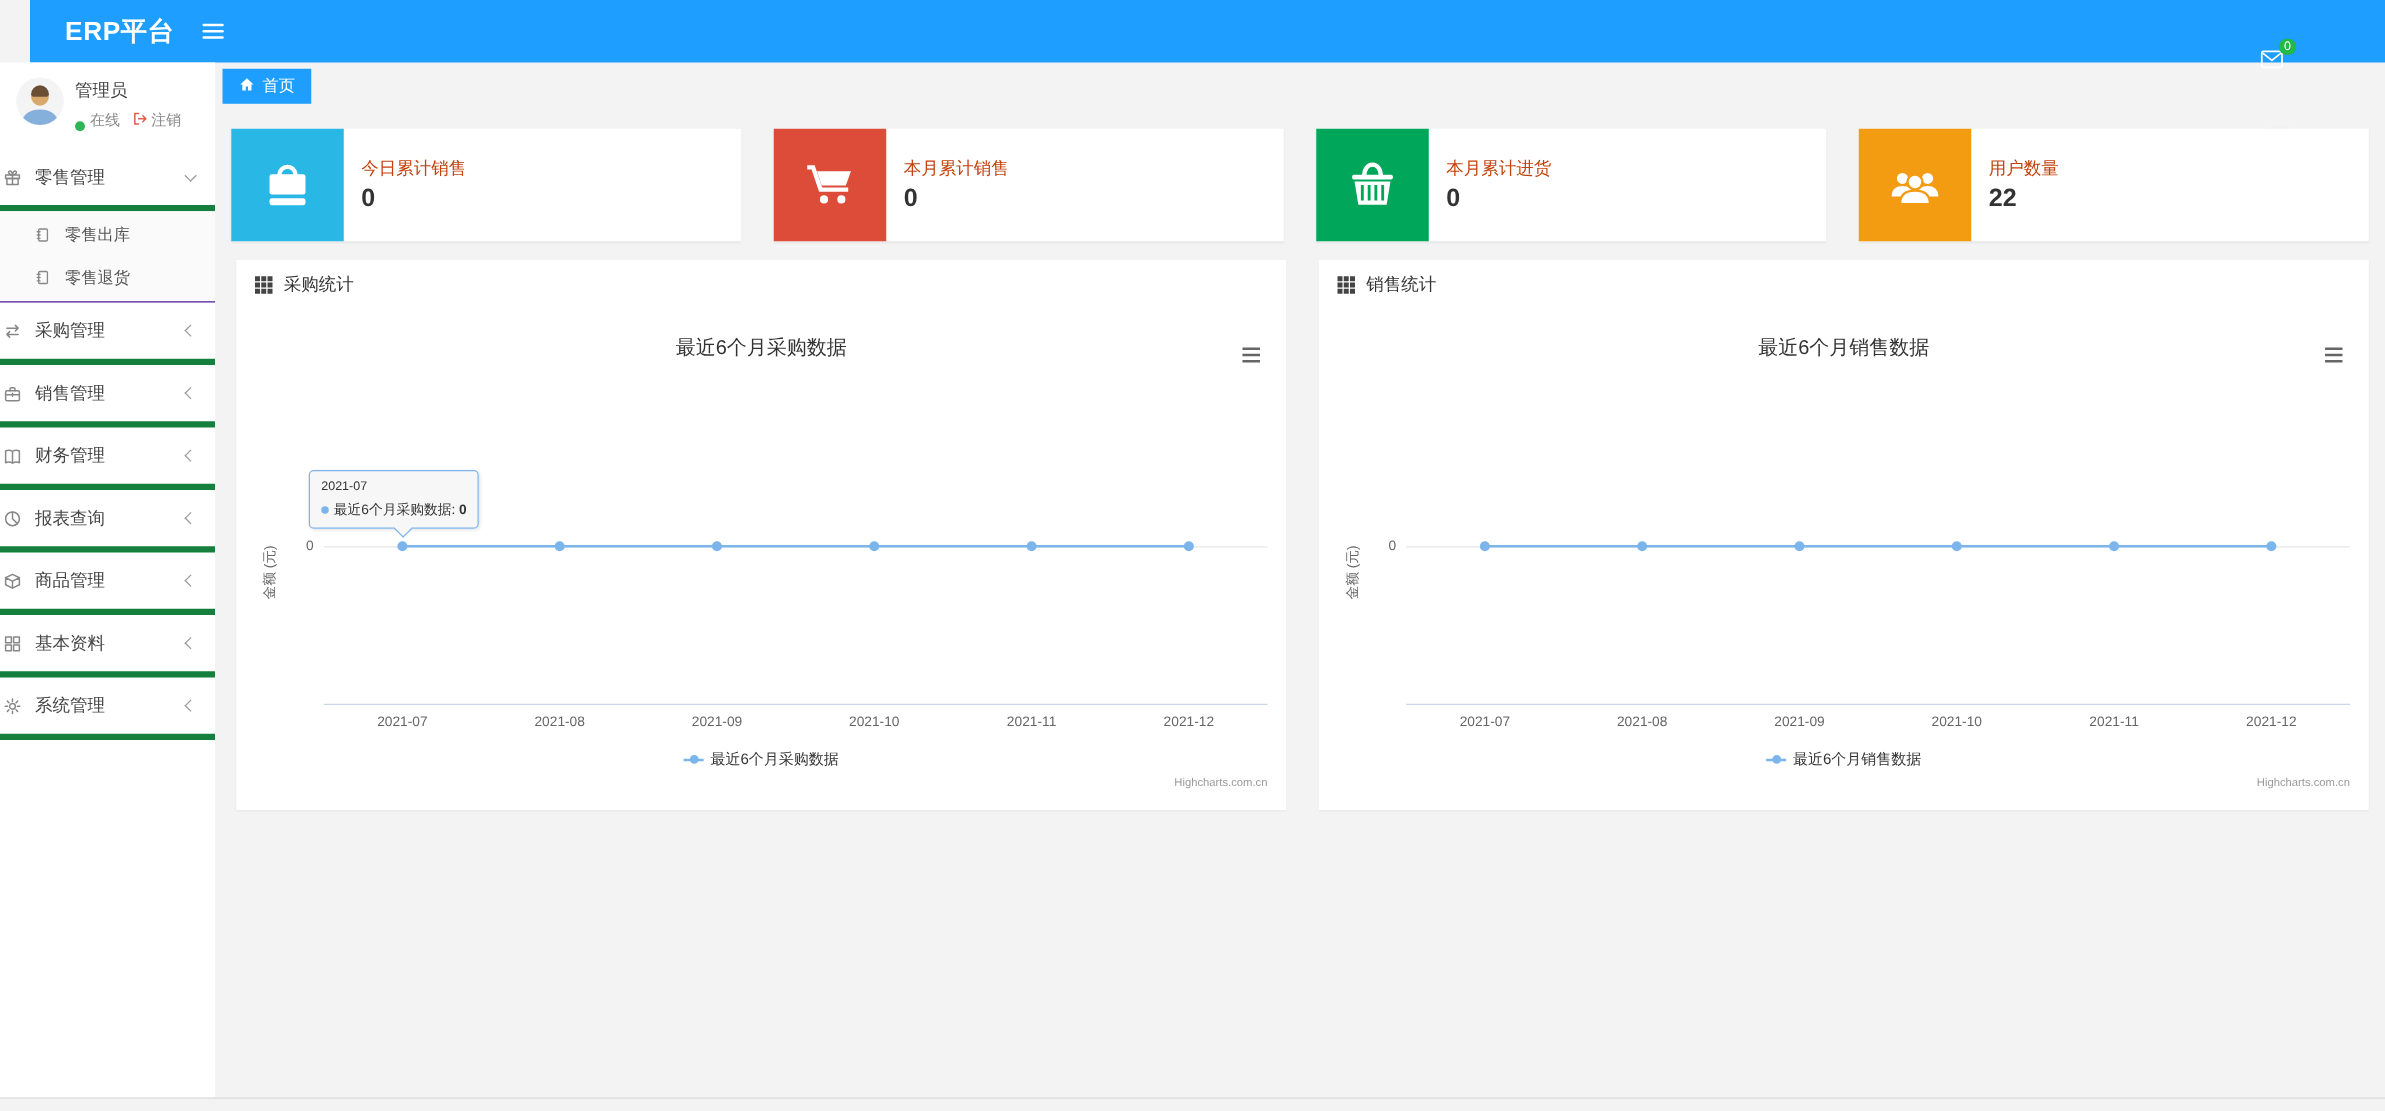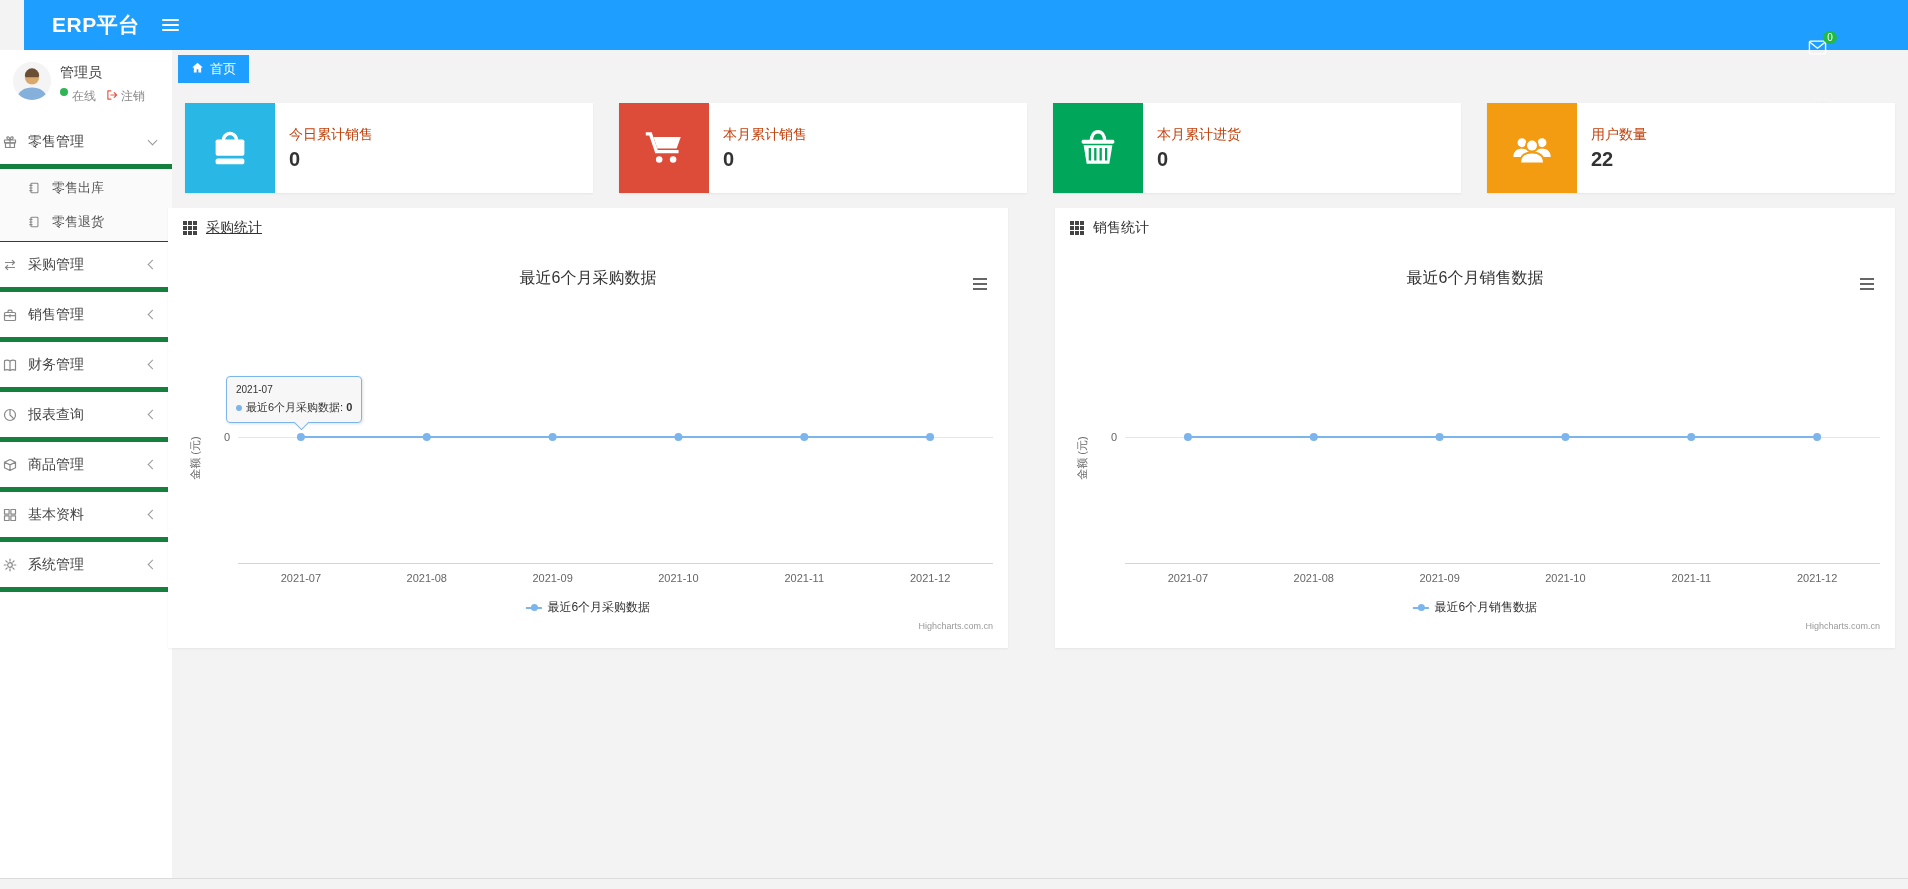--- a/index.html
+++ b/index.html
@@ -15,21 +15,21 @@
   .nav-item{display:flex;align-items:center;gap:6px;cursor:pointer;}
   .mail-wrap{position:relative;}
   .badge{position:absolute;top:-9px;right:-10px;background:var(--badge,#21ba45);color:#fff;
          font-size:10px;line-height:13px;padding:0 4px;border-radius:8px;min-width:6px;text-align:center;}
   .avatar{width:30px;height:30px;border-radius:50%;overflow:hidden;background:#fff;flex:0 0 auto;}
   
   .sidebar{position:absolute;left:0;top:50px;bottom:11px;width:172px;background:#fff;box-sizing:border-box;}
   .side-user{display:flex;padding:12px 10px 8px 13px;gap:9px;}
   .side-avatar{width:38px;height:38px;border-radius:50%;overflow:hidden;background:#f4f4f4;flex:0 0 auto;}
   .su-name{font-size:14px;color:#444;margin-top:2px;}
-  .su-status{display:flex;align-items:flex-start;gap:4px;font-size:12px;color:#888;margin-top:6px;}
+  .su-status{display:flex;align-items:flex-end;gap:4px;font-size:12px;color:#888;margin-top:6px;}
   .dot{width:8px;height:8px;border-radius:50%;background:var(--status-green,#30b455);}
   .logout{display:flex;align-items:center;gap:3px;margin-left:6px;cursor:pointer;color:#888;}
   .menu{margin-top:6px;}
   .menu-item{height:45px;display:flex;align-items:center;padding:0 16px 0 2px;font-size:14px;color:#444;
              cursor:pointer;border-bottom:5px solid #15803d;}
   .mi-icon{width:16px;height:16px;color:#888;margin-right:10px;display:flex;align-items:center;justify-content:center;}
   .mi-icon svg{width:16px;height:16px;}
   .mi-icon.sm svg{width:14px;height:14px;}
   .chev{margin-left:auto;width:6px;height:6px;border-top:1.4px solid #999;border-right:1.4px solid #999;display:inline-block;}
   .chev.left{transform:rotate(-135deg);}
@@ -41,21 +41,21 @@
        color:#fff;font-size:13px;display:flex;align-items:center;gap:6px;cursor:pointer;}
   .cards{position:absolute;left:185px;top:103px;width:1710px;display:flex;gap:26px;}
   .card{width:408px;height:90px;background:#fff;display:flex;box-shadow:0 1px 2px rgba(0,0,0,.06);}
   .sc-icon{width:90px;height:90px;display:flex;align-items:center;justify-content:center;flex:0 0 auto;}
   .sc-icon svg{width:46px;height:46px;}
   .sc-text{display:flex;flex-direction:column;justify-content:center;padding-left:14px;}
   .sc-label{font-size:14px;color:#c2410c;}
   .sc-value{font-size:20px;font-weight:bold;color:#333;margin-top:4px;}
   
   .panel{position:absolute;top:208px;width:840px;height:440px;background:#fff;box-shadow:0 1px 2px rgba(0,0,0,.06);}
-  .panel.p1{left:168px;text-decoration:underline;} .panel.p2{left:1055px;}
+  .panel.p1{left:189px;} .panel.p2{left:1055px;}
   .panel-head{height:40px;display:flex;align-items:center;gap:9px;padding:0 15px;font-size:14px;color:#333;}
   .th-icon{display:grid;grid-template-columns:repeat(3,4px);grid-gap:1px;}
   .th-icon i{width:4px;height:4px;background:#444;}
   .panel-body{position:relative;height:400px;}
   .hc-title{position:absolute;left:0;top:20px;width:100%;text-align:center;font-size:16px;color:#333;}
   .hc-menu{position:absolute;top:27px;right:18px;display:flex;flex-direction:column;gap:3px;cursor:pointer;padding:3px;}
   .hc-menu i{width:14px;height:2px;background:#666;}
   .hc-grid{position:absolute;height:1px;background:#e6e6e6;}
   .hc-axis{position:absolute;height:1px;background:#ccd6eb;}
   .hc-series{position:absolute;left:0;top:0;}

